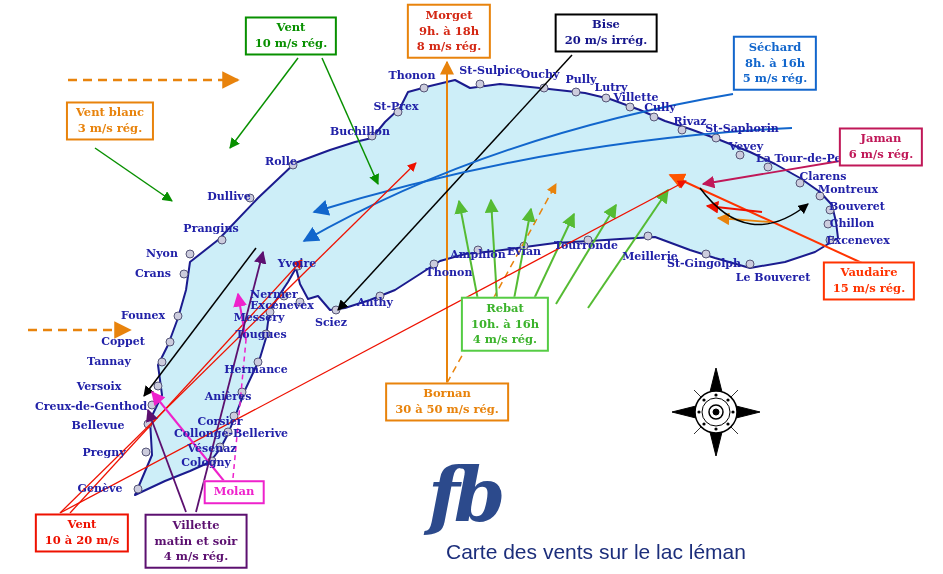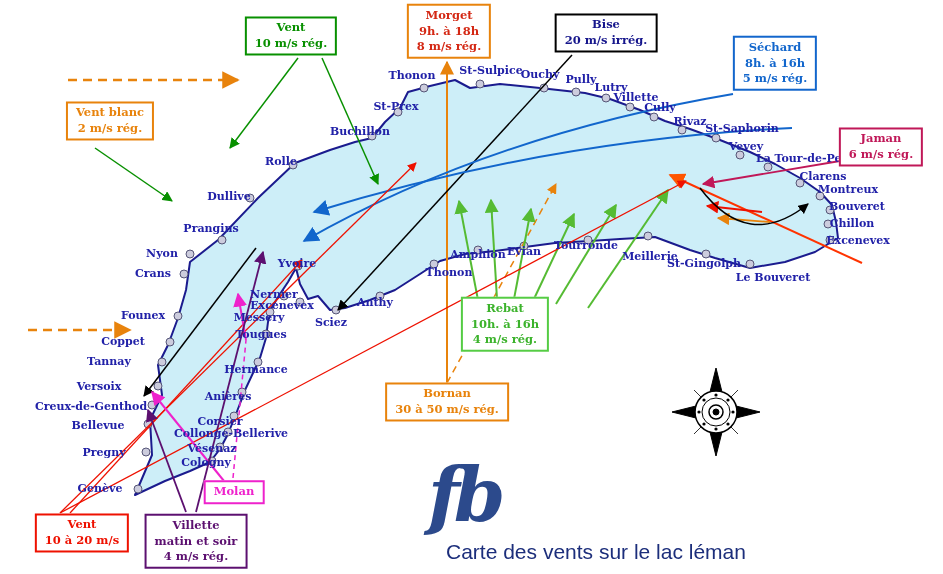--- a/index.html
+++ b/index.html
@@ -263,25 +263,29 @@
   <div>Bise</div>
   <div>20 m/s irrég.</div>
 </div>
 <div class="windbox wb-blue" style="left:775px;top:63px">
   <div>Séchard</div>
   <div>8h. à 16h</div>
   <div>5 m/s rég.</div>
 </div>
 <div class="windbox wb-orange" style="left:110px;top:121px">
   <div>Vent blanc</div>
-  <div>2 m/s rég.</div>
+  <div>3 m/s rég.</div>
 </div>
 <div class="windbox wb-crimson" style="left:881px;top:147px">
   <div>Jaman</div>
   <div>6 m/s rég.</div>
+</div>
+<div class="windbox wb-vred" style="left:869px;top:281px">
+  <div>Vaudaire</div>
+  <div>15 m/s rég.</div>
 </div>
 <div class="windbox wb-lgreen" style="left:505px;top:324px">
   <div>Rebat</div>
   <div>10h. à 16h</div>
   <div>4 m/s rég.</div>
 </div>
 <div class="windbox wb-orange" style="left:447px;top:402px">
   <div>Bornan</div>
   <div>30 à 50 m/s rég.</div>
 </div>

